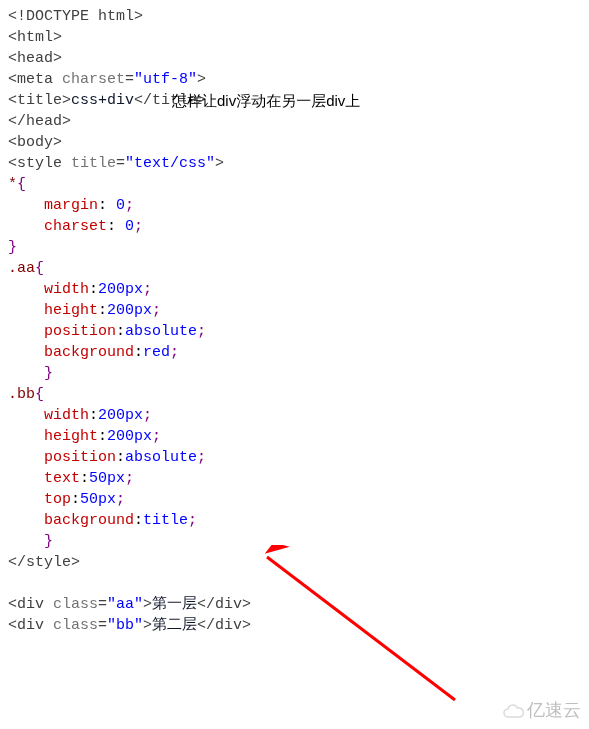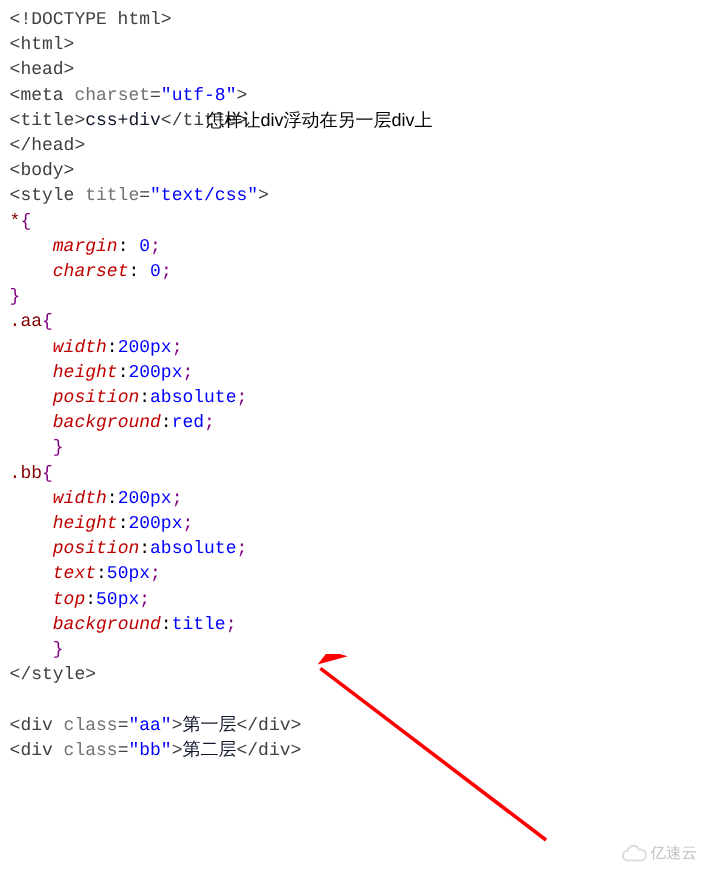--- a/index.html
+++ b/index.html
@@ -13,38 +13,38 @@
   padding: 6px 8px;
   position: relative;
   color: #000;
 }
 pre { font-family: inherit; white-space: pre; }
 .tag { color: #404040; }
 .attr-name { color: #737373; }
 .attr-val { color: #0000ff; }
 .text { color: #0f172a; }
 .selector { color: #800000; }
-.prop { color: #c00000; font-style: italic; }
+.prop { color: #c00000; }
 .val { color: #0000ff; }
 .brace { color: #800080; }
 .semi { color: #800080; }
 .colon { color: #000; }
 .overlay-chinese {
   position: absolute;
   font-family: "Microsoft YaHei", sans-serif;
   color: #000;
   font-size: 15px;
 }
 #watermark {
   position: absolute;
   right: 8px;
   bottom: 8px;
   color: #bfbfbf;
   font-family: "Microsoft YaHei", sans-serif;
-  font-size: 13px;
+  font-size: 18px;
   display: flex;
   align-items: center;
   gap: 3px;
 }
 #watermark svg { opacity: 0.55; }
 #arrow {
   position: absolute;
   left: 255px;
   top: 545px;
   pointer-events: none;

